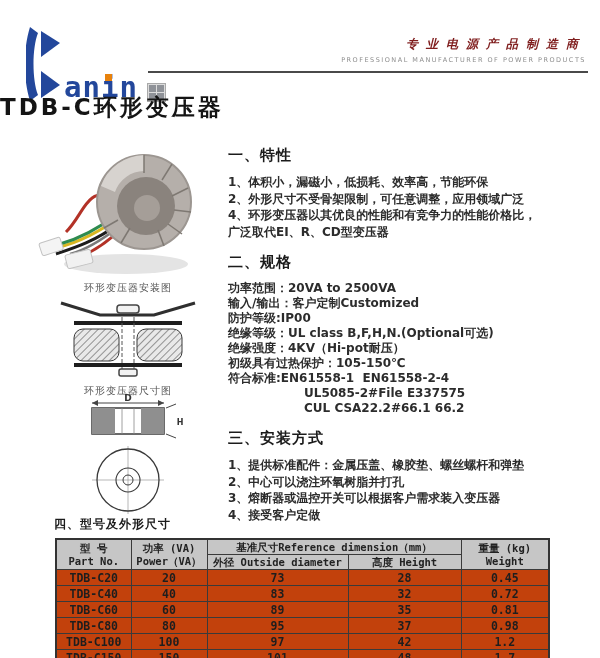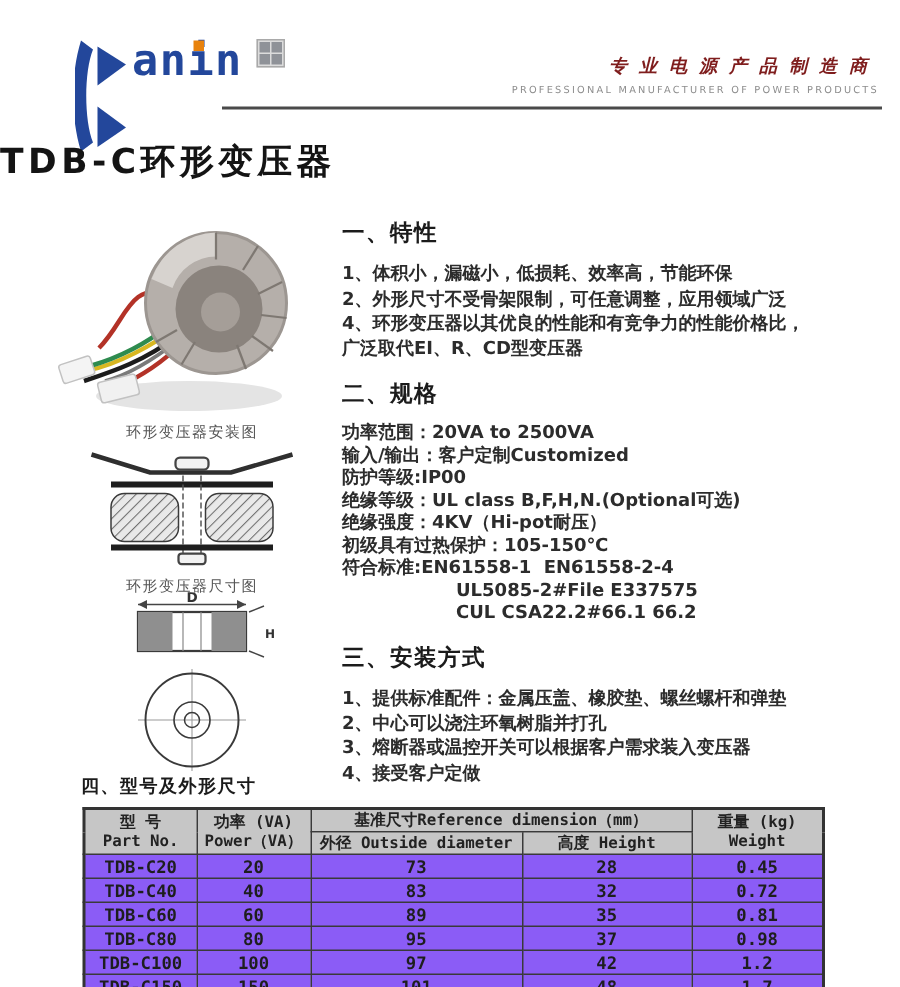--- a/index.html
+++ b/index.html
@@ -2,21 +2,21 @@
 <html><head>
 <meta charset="utf-8">
 <style>
   html,body{margin:0;padding:0;}
   body{
     width:600px;height:658px;position:relative;overflow:hidden;
     background:#ffffff;color:#262626;
     font-family:"DejaVu Sans","Liberation Sans",sans-serif;
   }
   
-  .logo{position:absolute;top:26px;left:26px;display:flex;align-items:flex-start;margin-left:24px;}
+  .logo{position:absolute;top:26px;left:26px;display:flex;align-items:flex-end;}
   .logo-mark{width:34px;height:76px;}
   .logo-word{position:relative;margin-left:4px;font-family:"DejaVu Sans Mono","Liberation Mono",monospace;
     font-weight:bold;font-size:29px;letter-spacing:1px;color:#23479b;line-height:1;}
   .logo-dot{position:absolute;left:41px;top:1px;width:7px;height:7px;background:#e8820c;}
   .seal{margin-left:9px;width:19px;height:19px;border:1px solid #a9a9a9;background:#dcdcdc;
     display:grid;grid-template-columns:1fr 1fr;grid-template-rows:1fr 1fr;gap:1px;padding:1px;box-sizing:border-box;}
   .seal span{background:#8f9298;}
   .slogan{position:absolute;top:36px;right:14px;text-align:right;}
   .slogan-cn{font-family:Liberation Serif, serif;font-style:italic;font-weight:bold;
     font-size:12px;letter-spacing:8px;color:#7f1d1d;white-space:nowrap;}
@@ -43,21 +43,21 @@
   .gap1{margin-top:13px;font-family:Liberation Serif, serif;}
   
   .models-head{position:absolute;top:516px;left:54px;font-size:12px;font-weight:bold;
     letter-spacing:1px;color:#1b1b1b;}
   .spec-table{position:absolute;top:538px;left:55px;width:493px;border-collapse:collapse;
     border:2px solid #333;table-layout:fixed;}
   .spec-table th,.spec-table td{border:1px solid #3a3a3a;text-align:center;vertical-align:middle;
     padding:0;font-family:"DejaVu Sans Mono","Liberation Mono",monospace;}
   .spec-table th{background:#c6c6c6;font-size:10.5px;font-weight:bold;color:#222;height:14px;line-height:13px;}
   .spec-table th .h2l{display:block;line-height:13px;}
-  .spec-table td{height:15px;font-size:11.5px;font-weight:bold;color:#1e1e1e;background:#8b5cf6;}
+  .spec-table td{height:15px;font-size:11.5px;font-weight:bold;color:#1e1e1e;background:#c2410c;}
   .diag-stroke{stroke:#2f2f2f;fill:none;}
 </style>
 </head>
 <body>
 
 <div class="logo">
   <svg class="logo-mark" viewBox="0 0 34 76">
     <path d="M4,1 L12,7 C6,22 6,54 12,69 L4,75 C-3,52 -3,24 4,1 Z" fill="#23479b"></path>
     <path d="M15,5 L34,17 L15,31 Z" fill="#23479b"></path>
     <path d="M15,45 L34,59 L15,72 Z" fill="#23479b"></path>

